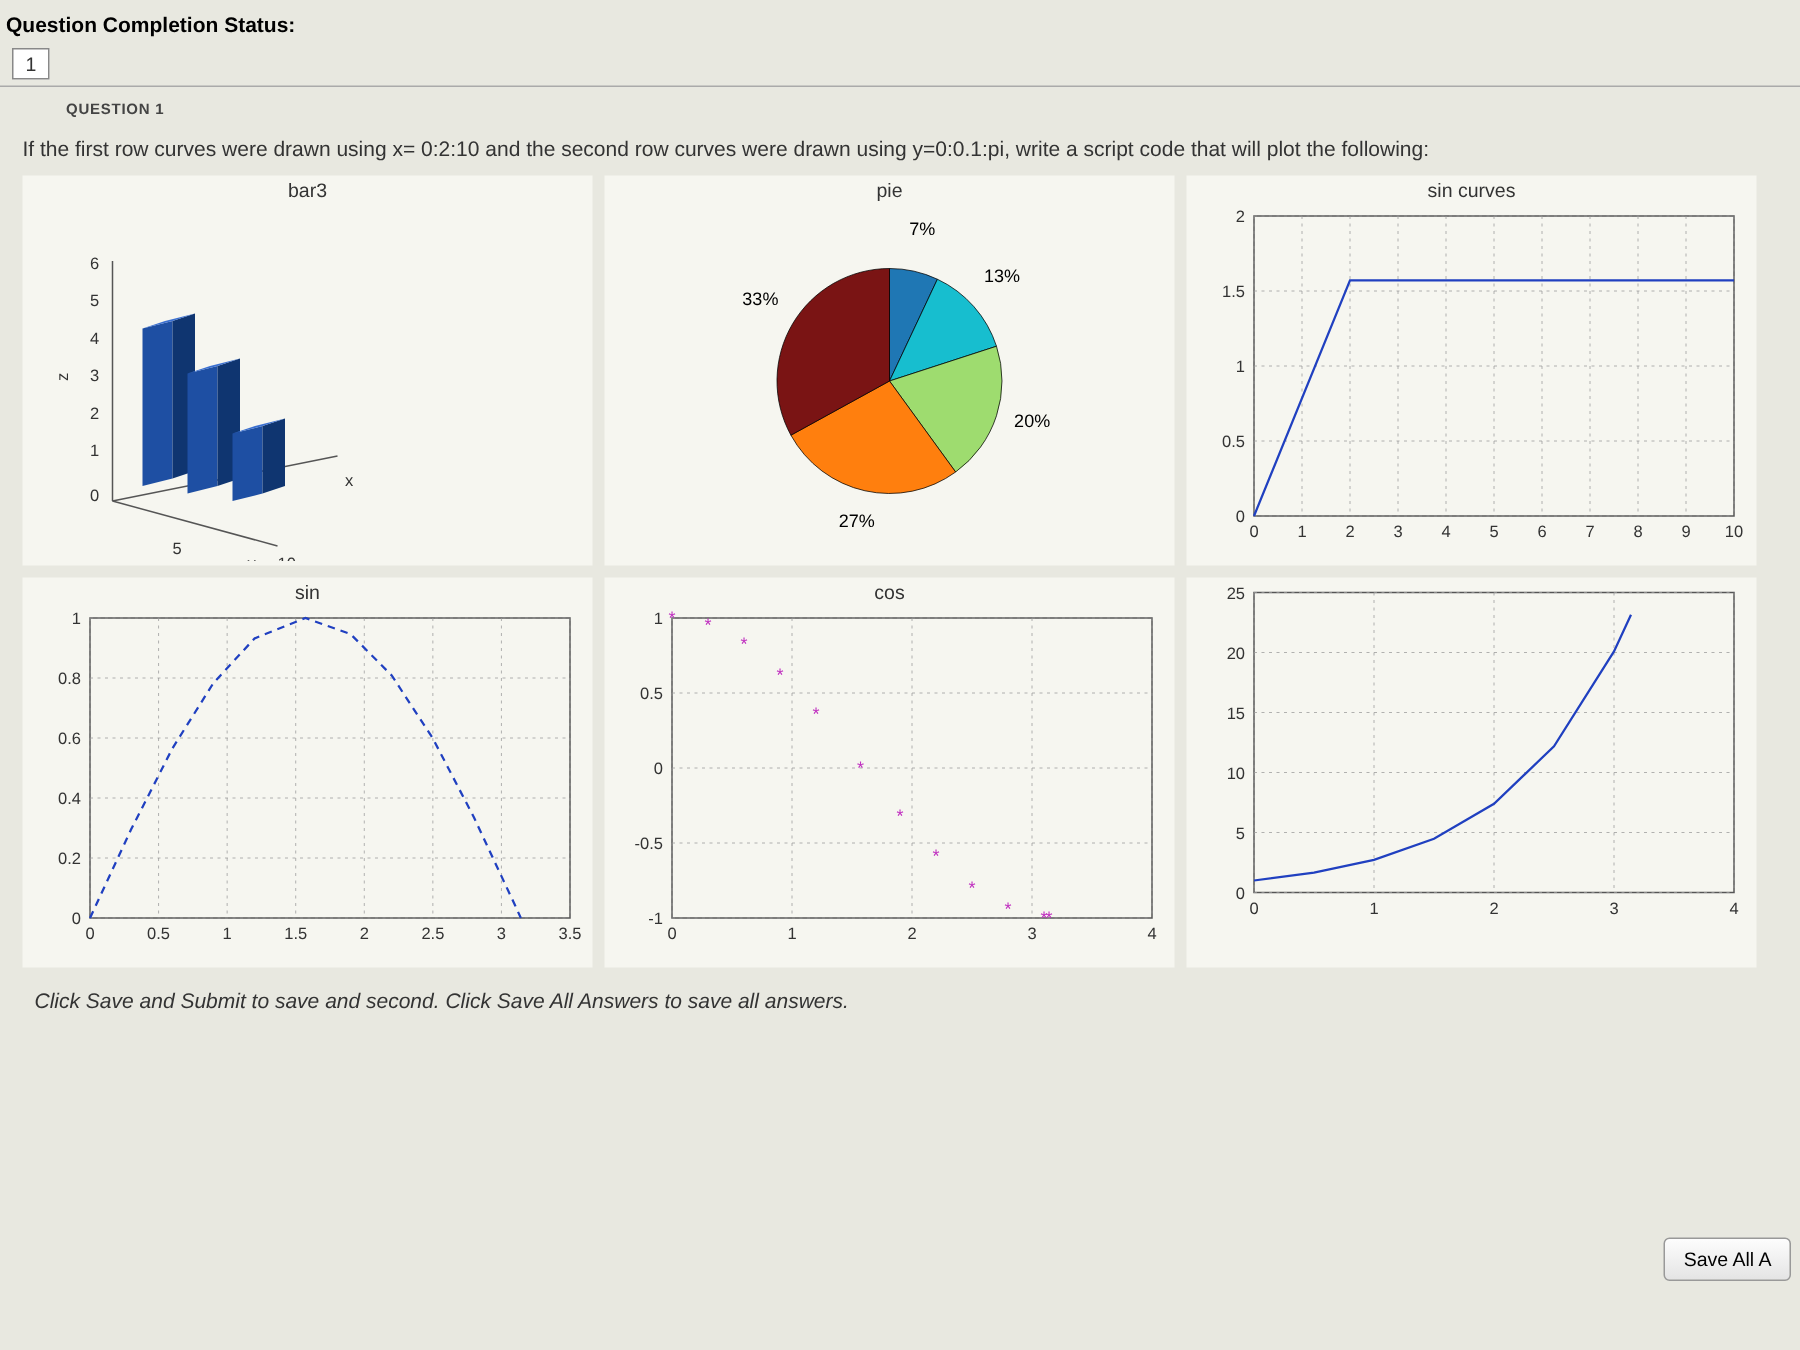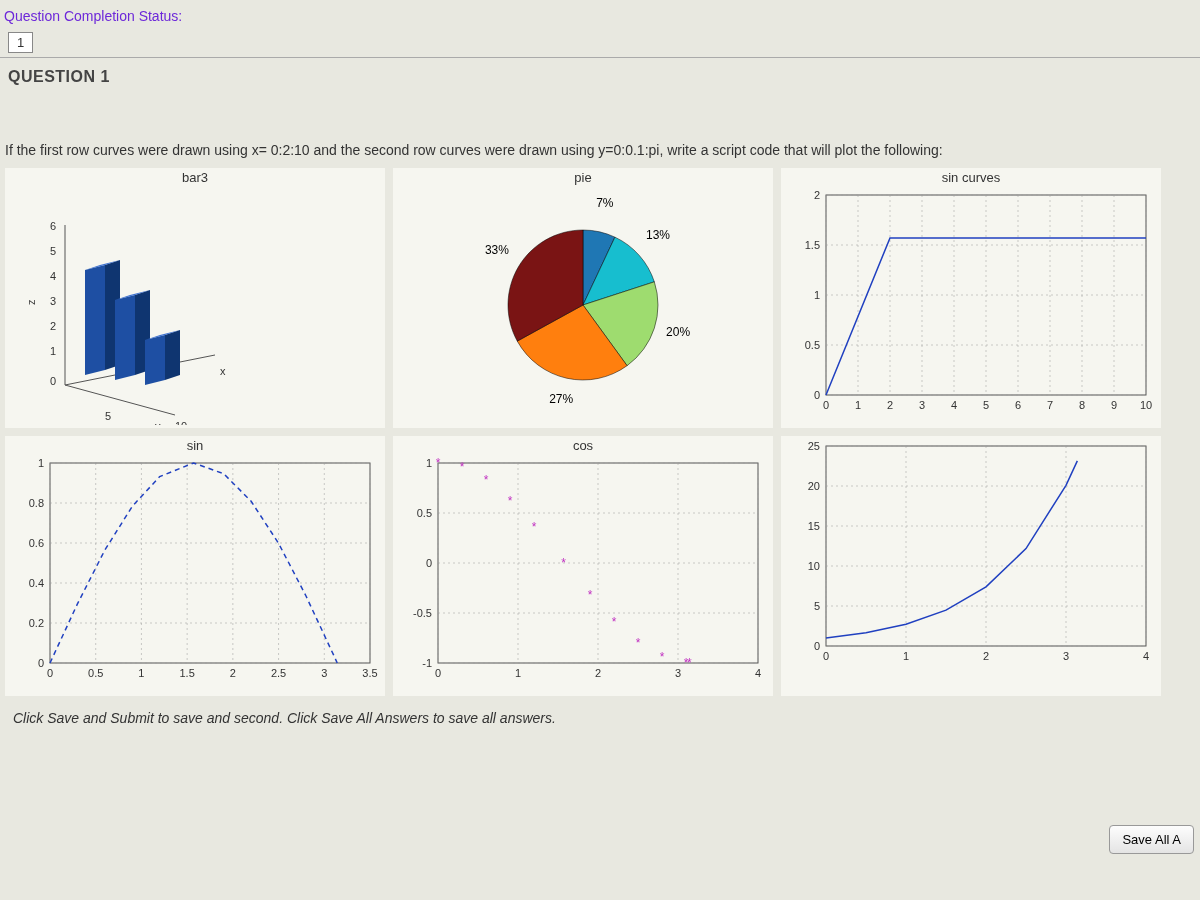--- a/index.html
+++ b/index.html
@@ -6,46 +6,46 @@
   body {
     margin: 0;
     font-family: Arial, sans-serif;
     background: #e8e8e0;
     color: #333;
     width: 1200px;
     height: 900px;
     overflow: hidden;
   }
   .header-status {
-    color: #6d28d9;
+    color: #000000;
     font-size: 14px;
-    font-weight: normal;
+    font-weight: bold;
     padding: 8px 4px 4px;
   }
   .question-nav {
     padding: 4px 8px;
     border-bottom: 1px solid #aaa;
   }
   .q-num {
     background: #fff;
     border: 1px solid #888;
     padding: 2px 8px;
     font-size: 13px;
     display: inline-block;
   }
   .question-title {
     color: #444;
-    font-size: 16px;
+    font-size: 10px;
     font-weight: bold;
     padding: 10px 8px 4px;
     letter-spacing: 0.5px;
+    margin-left: 36px;
   }
   .question-body {
-    padding: 8px 5px;
-    margin-top: 44px;
+    padding: 8px 15px;
   }
   .prompt {
     color: #333;
     font-size: 14px;
     margin-bottom: 10px;
   }
   .figure-grid {
     display: grid;
     grid-template-columns: repeat(3, 1fr);
     gap: 8px;

